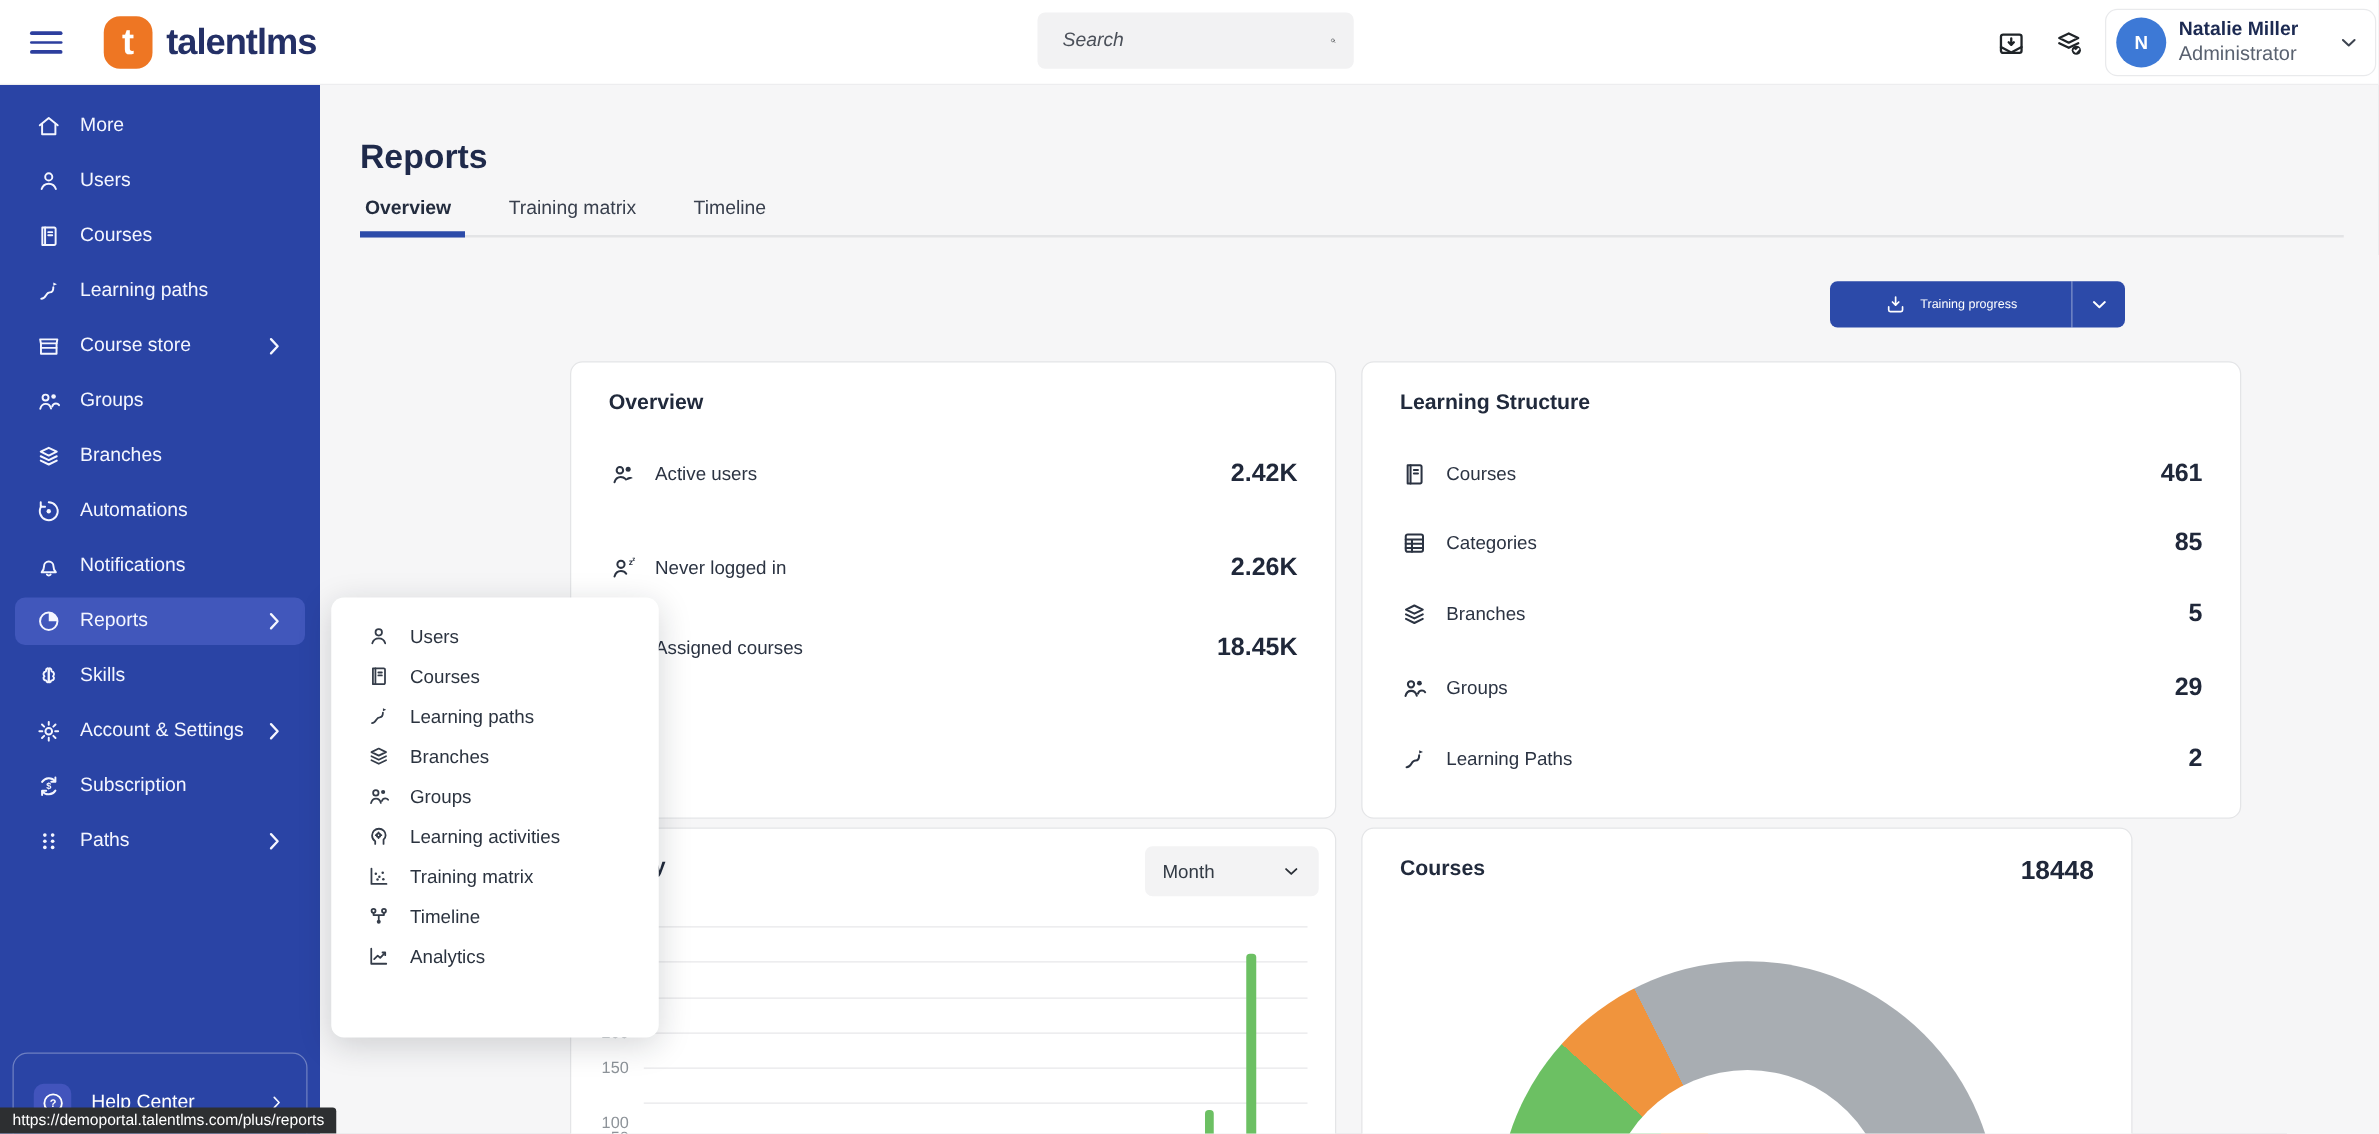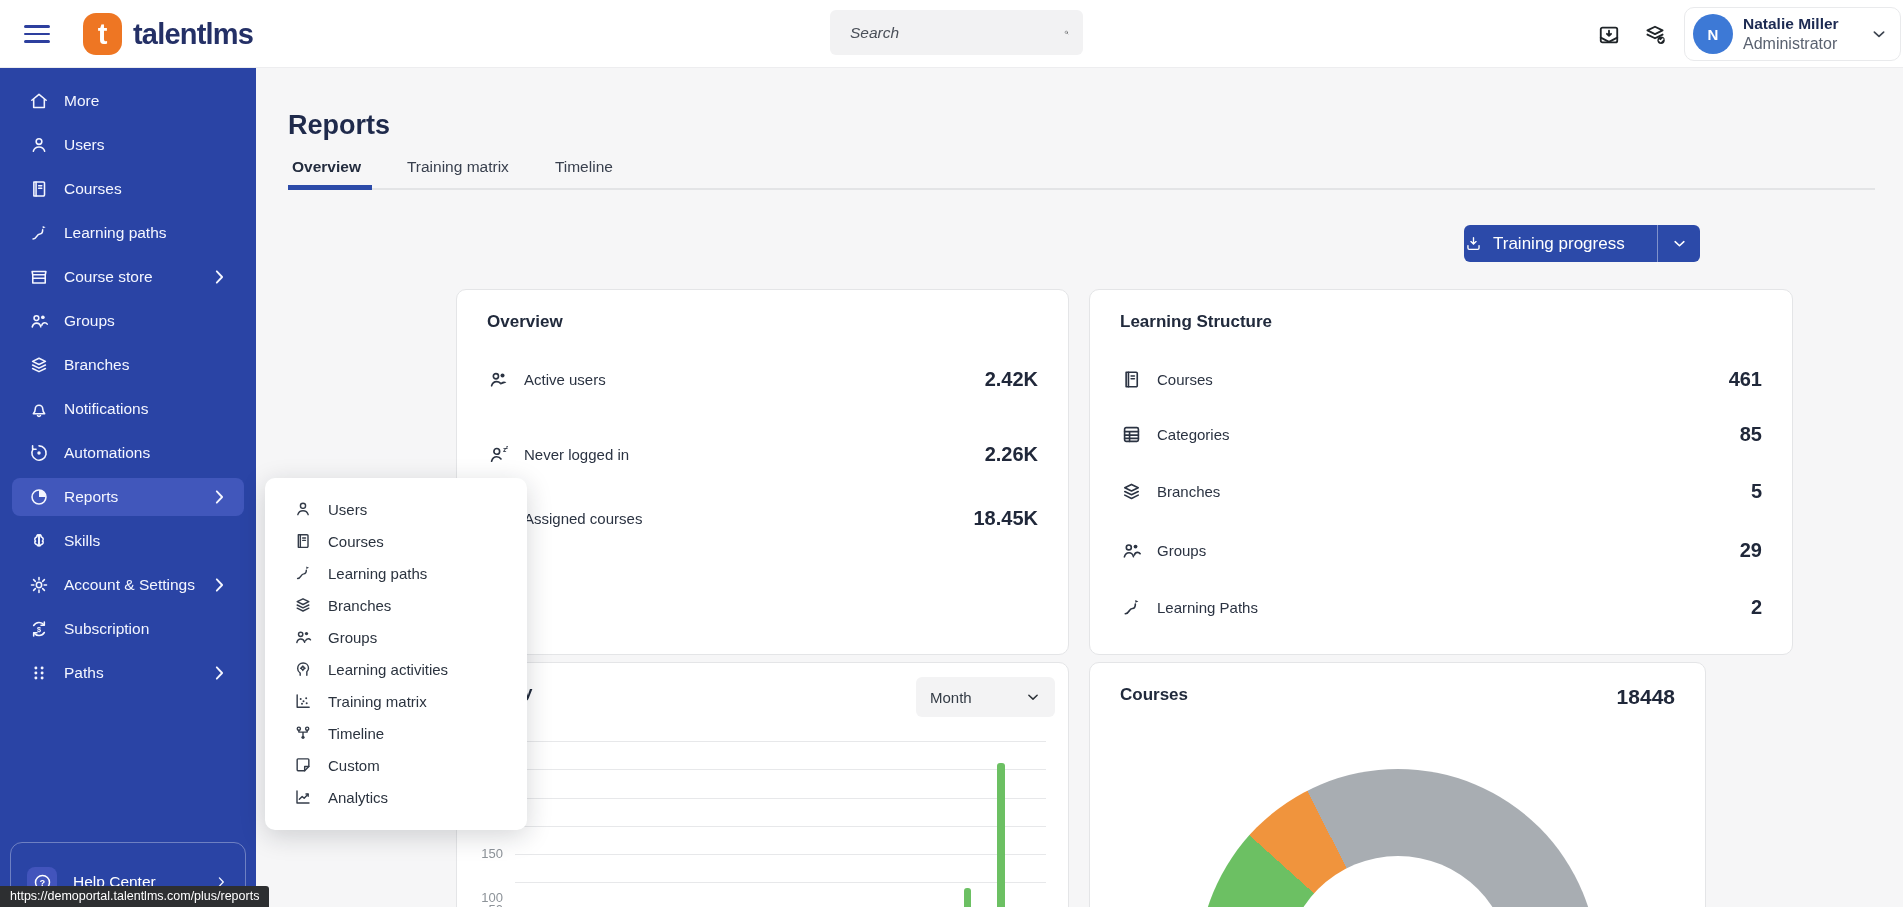--- a/index.html
+++ b/index.html
@@ -59,22 +59,22 @@
   .main{position:absolute;left:256px;top:68px;width:1647px;height:839px;}
   .page-title{position:absolute;left:32px;top:24px;font-size:27px;font-weight:800;color:#1f2a4b;}
   .tabs{position:absolute;left:32px;top:86px;display:flex;gap:38px;}
   .tab{font-size:15.5px;color:#39404e;padding:4px 4px;cursor:pointer;}
   .tab.active{font-weight:800;color:#232c3e;}
   .tab-underline{position:absolute;left:32px;top:117px;width:84px;height:4.5px;background:#2c4ba9;}
   .tab-line{position:absolute;left:32px;top:120px;width:1587px;height:1.5px;background:#e3e4e6;}
 
   .export-btn{position:absolute;left:1208px;top:157px;width:236px;height:37px;background:#2c4aa9;
               border-radius:6px;display:flex;color:#fff;cursor:pointer;}
-  .export-main{flex:1;display:flex;align-items:center;gap:10px;
-               font-size:17px;border-right:1px solid rgba(255,255,255,.4);}
+  .export-main{flex:1;display:flex;align-items:center;justify-content:center;gap:10px;
+               font-size:10px;border-right:1px solid rgba(255,255,255,.4);}
   .export-main .ic{width:19px;height:19px;}
   .export-caret{width:42px;display:flex;align-items:center;justify-content:center;}
   .export-caret .ic{width:17px;height:17px;}
 
   .card{position:absolute;background:#fff;border:1px solid #e4e5e7;border-radius:10px;}
   .card-title{position:absolute;left:30px;top:22px;font-size:17px;font-weight:800;color:#212a3c;}
   #card-overview{left:200px;top:221px;width:613px;height:366px;}
   #card-structure{left:833px;top:221px;width:704px;height:366px;}
   #card-activity{left:200px;top:594px;width:613px;height:420px;}
   #card-courses{left:833px;top:594px;width:617px;height:420px;}
@@ -406,29 +406,29 @@
           <span class="sb-lbl">Groups</span>
         </div>
       <div class="sb-item">
           <svg class="ic">
             <use href="#i-layers"></use>
           </svg>
           <span class="sb-lbl">Branches</span>
         </div>
       <div class="sb-item">
           <svg class="ic">
+            <use href="#i-automation"></use>
+          </svg>
+          <span class="sb-lbl">Automations</span>
+        </div>
+      <div class="sb-item">
+          <svg class="ic">
             <use href="#i-bell"></use>
           </svg>
           <span class="sb-lbl">Notifications</span>
-        </div>
-      <div class="sb-item">
-          <svg class="ic">
-            <use href="#i-automation"></use>
-          </svg>
-          <span class="sb-lbl">Automations</span>
         </div>
       <div class="sb-item active">
           <svg class="ic">
             <use href="#i-pie-chart"></use>
           </svg>
           <span class="sb-lbl">Reports</span>
           <svg class="sb-chev ic">
             <use href="#i-chev-r"></use>
           </svg>
         </div>
@@ -638,26 +638,20 @@
         <span class="fly-lbl">Training matrix</span>
       </div>
     <div class="fly-item">
         <svg class="ic">
           <use href="#i-timeline"></use>
         </svg>
         <span class="fly-lbl">Timeline</span>
       </div>
     <div class="fly-item">
         <svg class="ic">
-          <use href="#i-custom-note"></use>
-        </svg>
-        <span class="fly-lbl">Custom</span>
-      </div>
-    <div class="fly-item">
-        <svg class="ic">
           <use href="#i-analytics"></use>
         </svg>
         <span class="fly-lbl">Analytics</span>
       </div>
   </div>
 
   <div class="status-url">https://demoportal.talentlms.com/plus/reports</div>
 
 </div>
 

